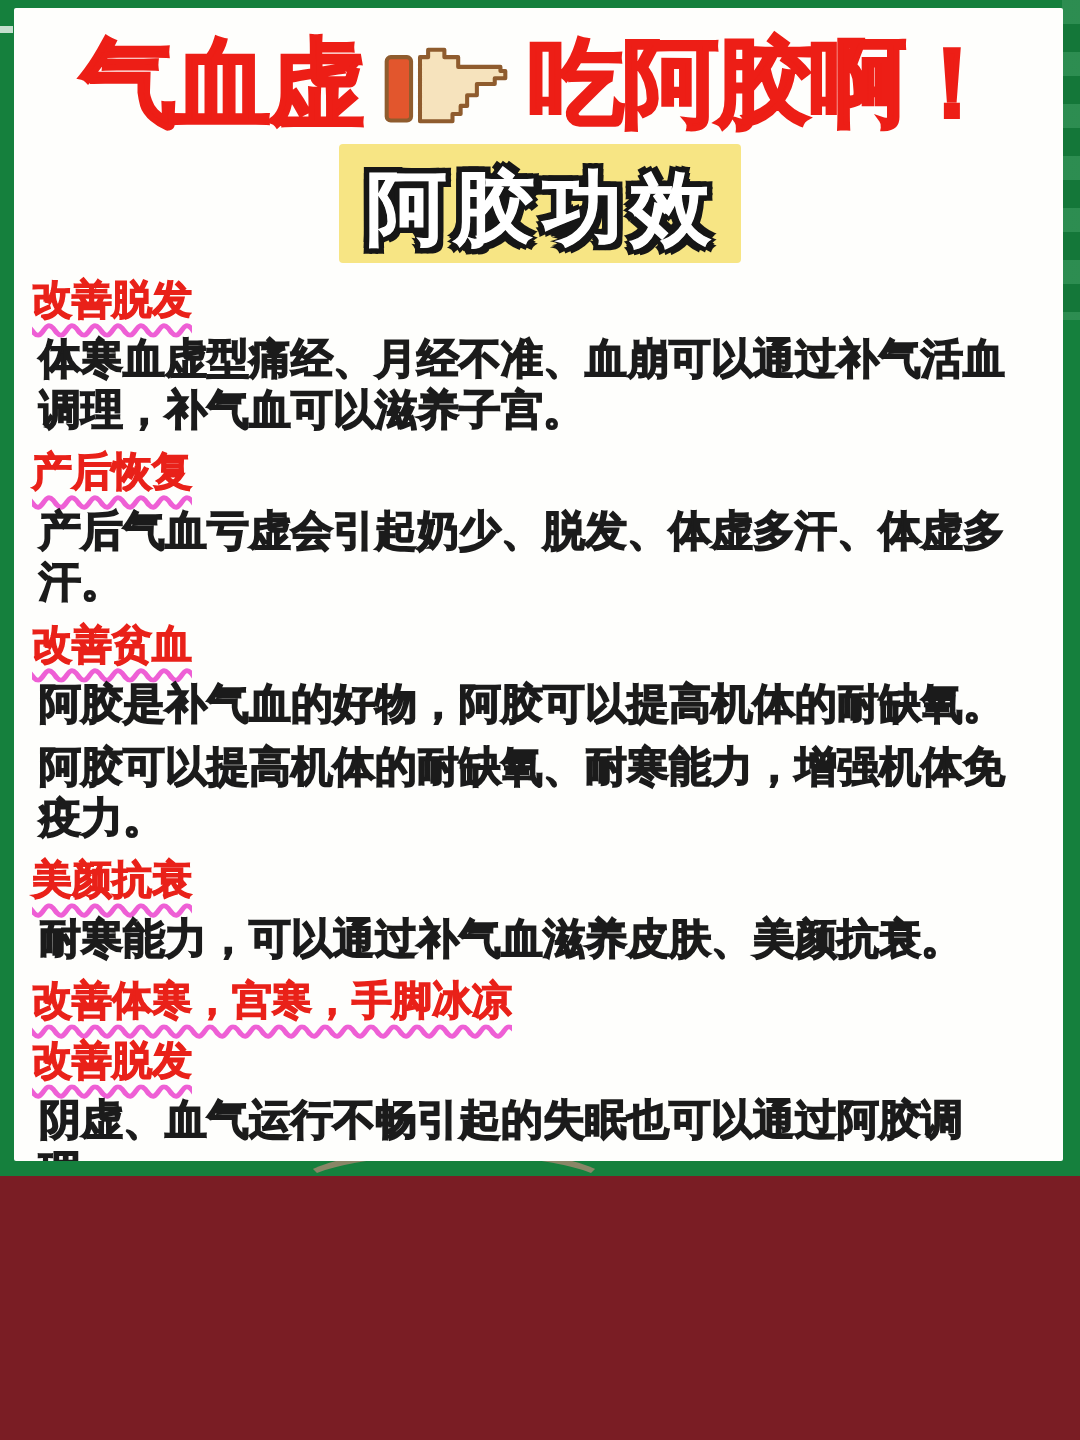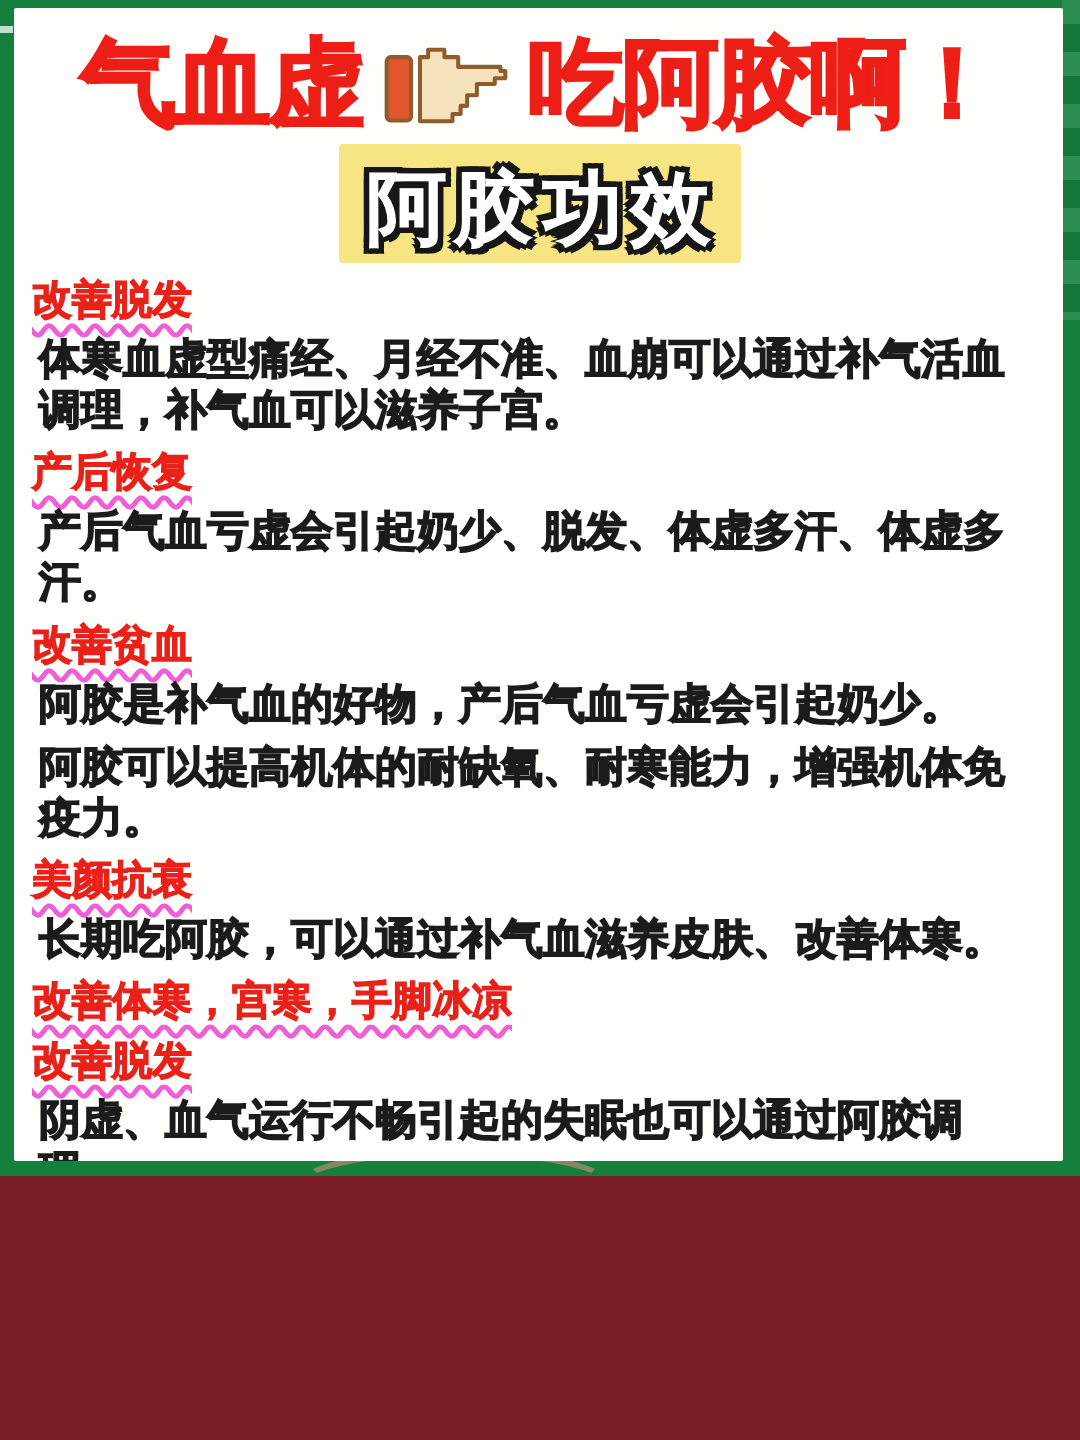--- a/index.html
+++ b/index.html
@@ -160,30 +160,30 @@
     <p class="sec-b">体寒血虚型痛经、月经不准、血崩可以通过补气活血调理，补气血可以滋养子宫。</p>
   </section>
 
   <section class="sec">
     <h2 class="sec-h">产后恢复</h2>
     <p class="sec-b">产后气血亏虚会引起奶少、脱发、体虚多汗、体虚多汗。</p>
   </section>
 
   <section class="sec">
     <h2 class="sec-h">改善贫血</h2>
-    <p class="sec-b">阿胶是补气血的好物，产后气血亏虚会引起奶少。</p>
+    <p class="sec-b">阿胶是补气血的好物，阿胶可以提高机体的耐缺氧。</p>
   </section>
 
   <section class="sec">
     <p class="sec-b">阿胶可以提高机体的耐缺氧、耐寒能力，增强机体免疫力。</p>
   </section>
 
   <section class="sec">
     <h2 class="sec-h">美颜抗衰</h2>
-    <p class="sec-b">长期吃阿胶，可以通过补气血滋养皮肤、改善体寒。</p>
+    <p class="sec-b">耐寒能力，可以通过补气血滋养皮肤、美颜抗衰。</p>
   </section>
 
   <section class="sec">
     <h2 class="sec-h">改善体寒，宫寒，手脚冰凉</h2>
   </section>
 
 
   <section class="sec">
     <h2 class="sec-h">改善脱发</h2>
     <p class="sec-b">阴虚、血气运行不畅引起的失眠也可以通过阿胶调理。</p>

